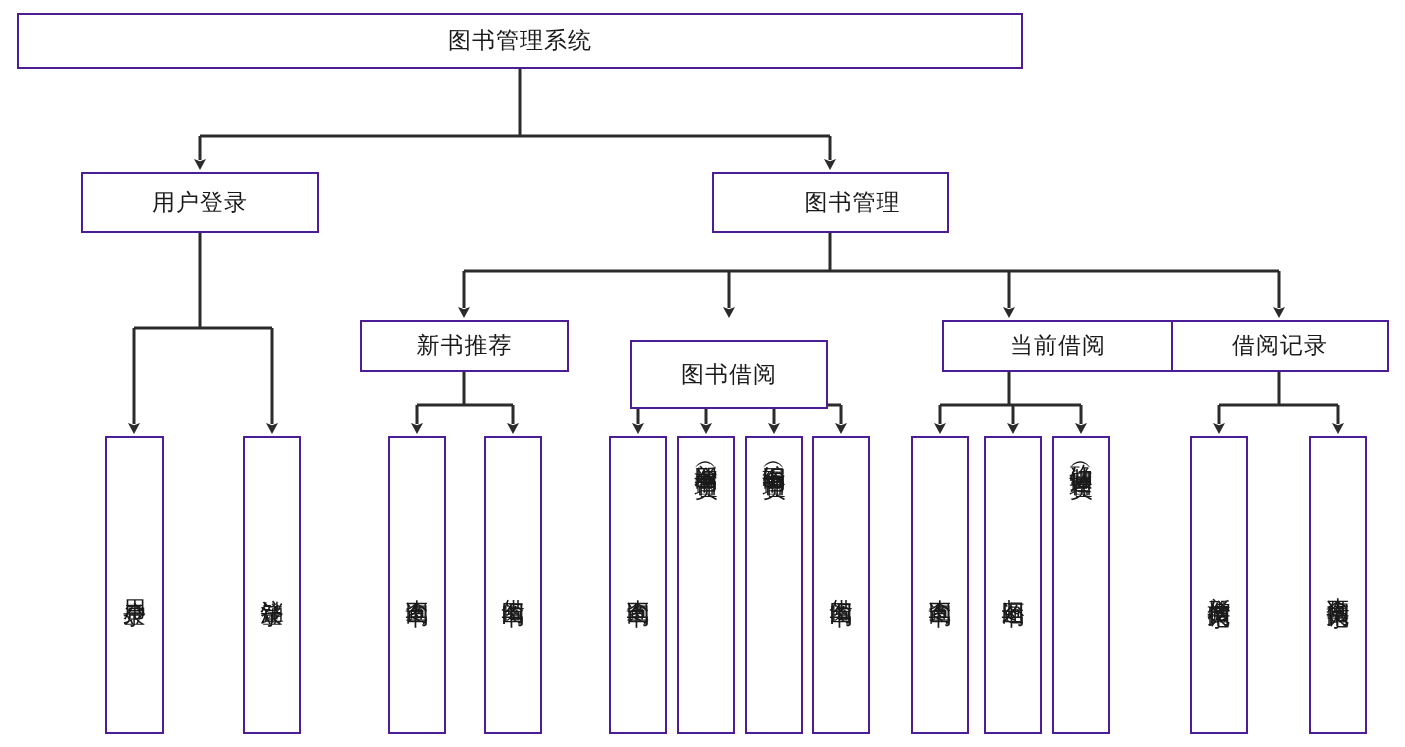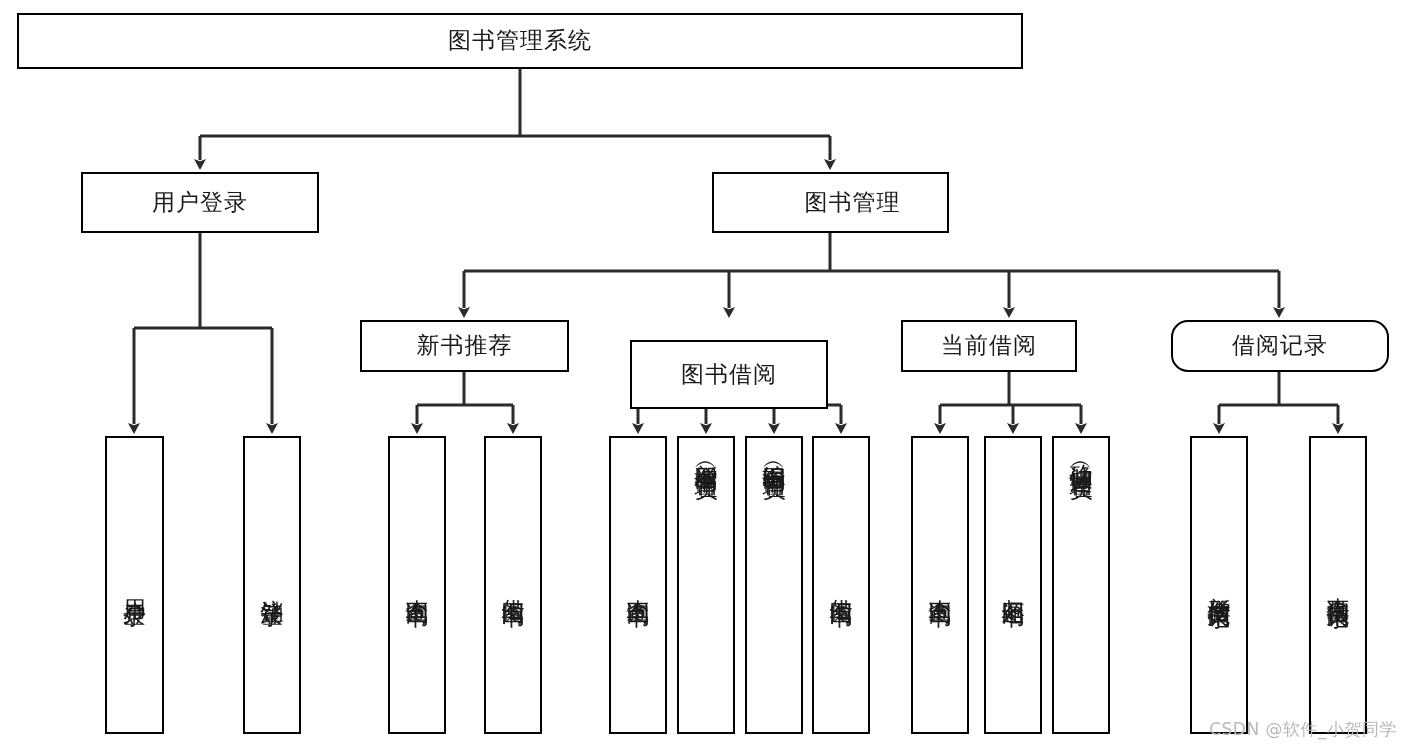--- a/index.html
+++ b/index.html
@@ -20,21 +20,21 @@
   #edges {
     position: absolute;
     left: 0;
     top: 0;
     width: 1405px;
     height: 747px;
   }
   .node {
     position: absolute;
     box-sizing: border-box;
-    border: 2px solid #000000;
+    border: 2px solid #4c1d95;
     background: #ffffff;
     color: #1a1a1a;
     display: flex;
     align-items: center;
     justify-content: center;
     z-index: 2;
   }
   .node-h .label {
     font-size: 23px;
     line-height: 1.1;
@@ -146,24 +146,24 @@
   <div class="node node-h" style="left: 712px; top: 172px; width: 237px; height: 61px; padding-left: 44px;">
     <span class="label">图书管理</span>
   </div>
 
   <div class="node node-h" style="left: 360px; top: 320px; width: 209px; height: 52px; font-family: Liberation Serif, serif;">
     <span class="label">新书推荐</span>
   </div>
   <div class="node node-h" style="left: 630px; top: 320px; width: 198px; height: 69px; margin-top: 20px;">
     <span class="label">图书借阅</span>
   </div>
-  <div class="node node-h" style="left: 901px; top: 320px; width: 176px; height: 52px;">
+  <div class="node node-h" style="left: 942px; top: 320px; width: 232px; height: 52px;">
     <span class="label">当前借阅</span>
   </div>
-  <div class="node node-h" style="left: 1171px; top: 320px; width: 218px; height: 52px; border-radius: 17px;">
+  <div class="node node-h" style="left: 1171px; top: 320px; width: 218px; height: 52px;">
     <span class="label">借阅记录</span>
   </div>
 
   <div class="node node-v v-center" style="left: 105px; top: 436px; width: 59px; height: 298px;">
     <span class="label">用户登录</span>
   </div>
   <div class="node node-v v-center" style="left: 243px; top: 436px; width: 58px; height: 298px;">
     <span class="label">注销登录</span>
   </div>
   <div class="node node-v v-center" style="left: 388px; top: 436px; width: 58px; height: 298px;">
@@ -193,15 +193,14 @@
   <div class="node node-v" style="left: 1052px; top: 436px; width: 58px; height: 298px;">
     <span class="label">确认归还（管理员）</span>
   </div>
   <div class="node node-v v-center" style="left: 1190px; top: 436px; width: 58px; height: 298px;">
     <span class="label">新增借阅记录</span>
   </div>
   <div class="node node-v v-center" style="left: 1309px; top: 436px; width: 58px; height: 298px;">
     <span class="label">查询借阅记录</span>
   </div>
 
-  <div class="watermark">CSDN @软件_小贺同学</div>
 
 </div>
 
 </body></html>

